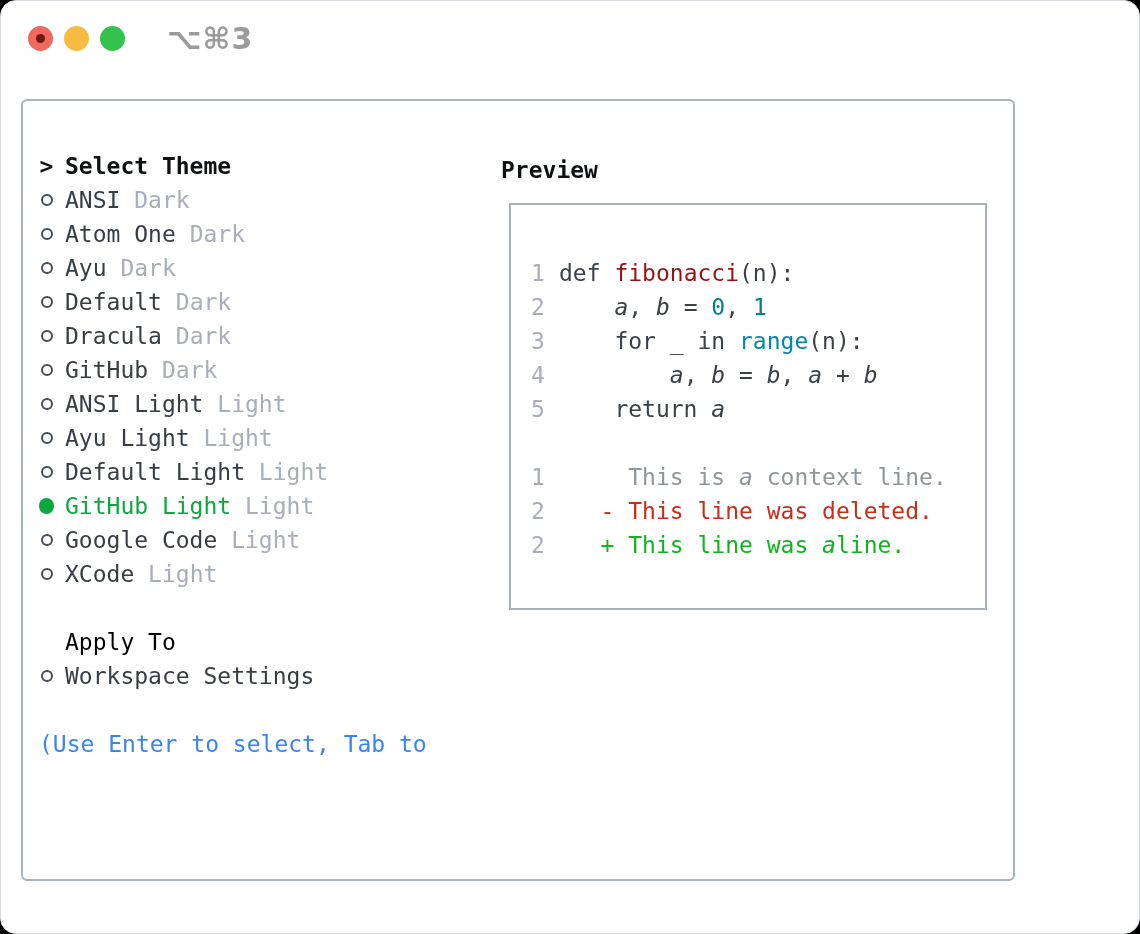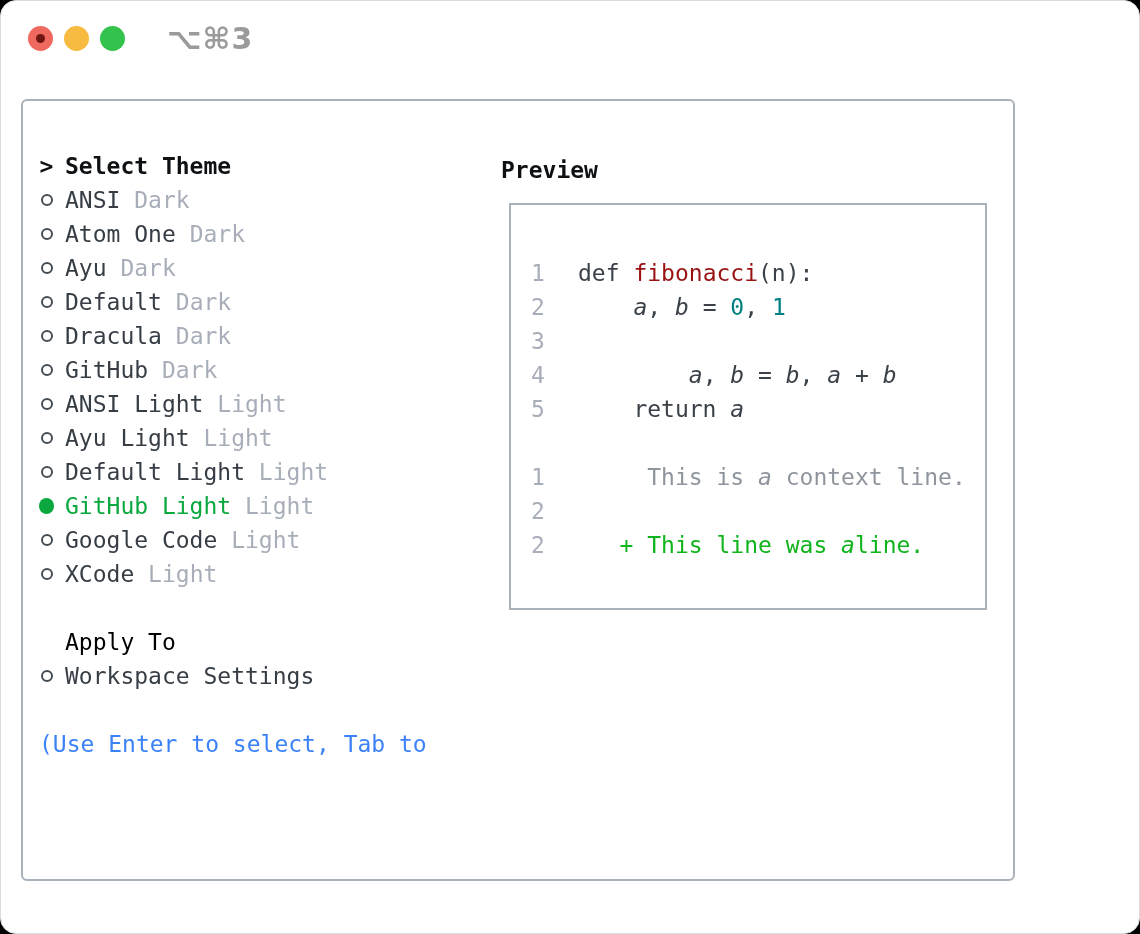--- a/index.html
+++ b/index.html
@@ -47,21 +47,21 @@
   .hint { color: #3b82f6; white-space: pre; }
 
   .col-right { position: absolute; left: 478px; top: 52px; font-size: 23px; line-height: 34px; }
   .preview-box {
     position: absolute; left: 486px; top: 102px; width: 478px; height: 407px;
     border: 2px solid #a9b1ba; background: #fff;
     padding: 51px 0 0 20px; overflow: hidden;
   }
   .pline { display: flex; height: 34px; font-size: 23px; line-height: 34px; white-space: pre; }
   .ln { width: 14px; margin-right: 14px; color: #a8aeb9; flex: none; }
-  .code { white-space: pre; margin-left: 19px; }
+  .code { white-space: pre; }
   .seg-d   { color: #3a4148; }
   .seg-fn  { color: #991111; }
   .seg-num { color: #008080; }
   .seg-bi  { color: #0086b3; }
   .seg-ctx { color: #8e959d; }
   .seg-del { color: #c92d17; }
   .seg-add { color: #10b41c; }
   .it { font-style: italic; }
 </style>
 </head>
@@ -116,24 +116,24 @@
     </div>
 
     <div class="col-right">
       <span class="hdr">Preview</span>
     </div>
 
     <div class="preview-box">
       <div>
           <div class="pline"><span class="ln">1</span><span class="code"><span class="seg-d">def </span><span class="seg-fn">fibonacci</span><span class="seg-d">(n):</span></span></div>
           <div class="pline"><span class="ln">2</span><span class="code"><span class="seg-d">    </span><span class="seg-d it">a</span><span class="seg-d">, </span><span class="seg-d it">b</span><span class="seg-d"> = </span><span class="seg-num">0</span><span class="seg-d">, </span><span class="seg-num">1</span></span></div>
-          <div class="pline"><span class="ln">3</span></div>
+          <div class="pline"><span class="ln">3</span><span class="code"><span class="seg-d">    for _ in </span><span class="seg-bi">range</span><span class="seg-d">(n):</span></span></div>
           <div class="pline"><span class="ln">4</span><span class="code"><span class="seg-d">        </span><span class="seg-d it">a</span><span class="seg-d">, </span><span class="seg-d it">b</span><span class="seg-d"> = </span><span class="seg-d it">b</span><span class="seg-d">, </span><span class="seg-d it">a</span><span class="seg-d"> + </span><span class="seg-d it">b</span></span></div>
           <div class="pline"><span class="ln">5</span><span class="code"><span class="seg-d">    return </span><span class="seg-d it">a</span></span></div>
           <div class="pline"></div>
           <div class="pline"><span class="ln">1</span><span class="code"><span class="seg-ctx">     This is </span><span class="seg-ctx it">a</span><span class="seg-ctx"> context line.</span></span></div>
-          <div class="pline"><span class="ln">2</span></div>
+          <div class="pline"><span class="ln">2</span><span class="code"><span class="seg-del">   - This line was deleted.</span></span></div>
           <div class="pline"><span class="ln">2</span><span class="code"><span class="seg-add">   + This line was </span><span class="seg-add it">a</span><span class="seg-add">line.</span></span></div>
         </div>
     </div>
 
   </div>
 </div>
 
 </body></html>

